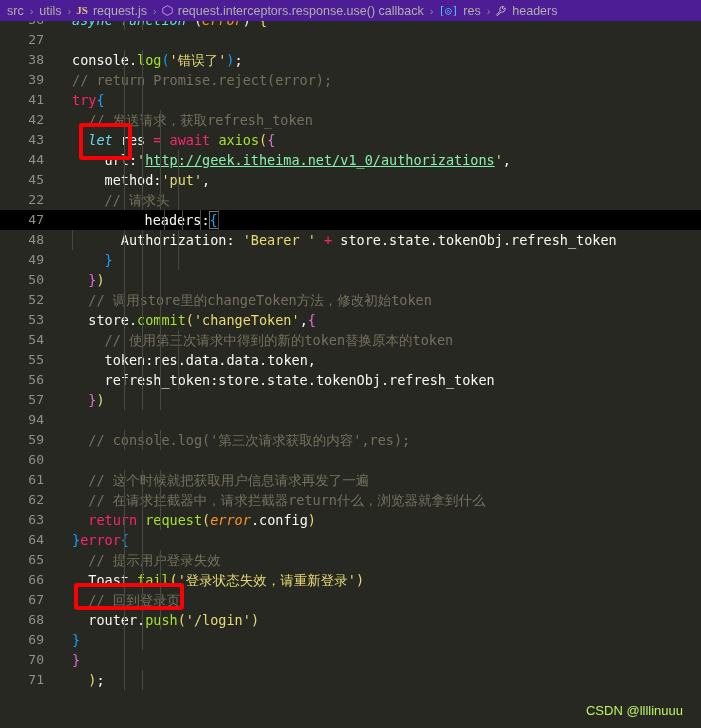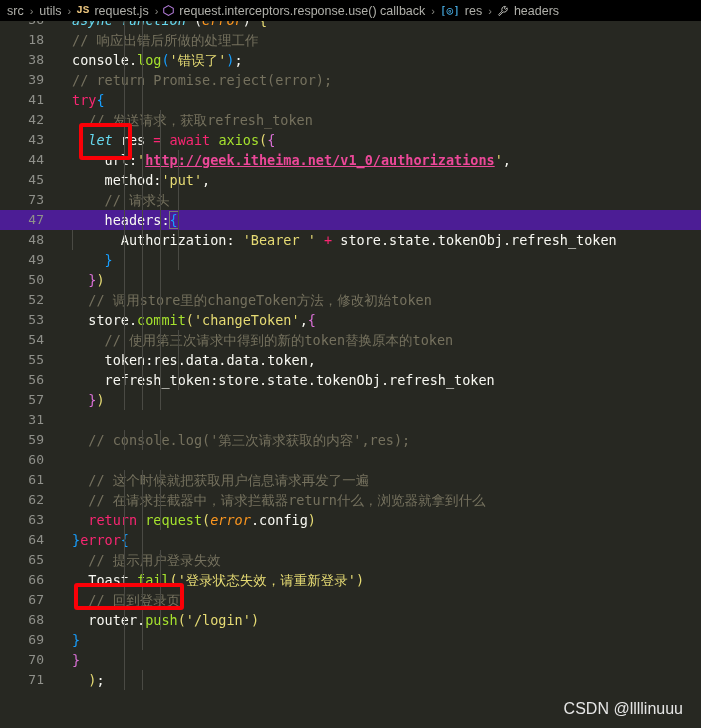--- a/index.html
+++ b/index.html
@@ -6,42 +6,42 @@
   html, body {
     width:701px; height:728px;
     background:#272822;
     font-family:"DejaVu Sans Mono", monospace;
     overflow:hidden;
   }
 
   
   #breadcrumb {
     height:21px;
-    background:#000000;
+    background:#4c1d95;
     display:flex;
     align-items:center;
     padding-left:6px;
     font-family:"Liberation Sans", sans-serif;
     font-size:12.5px;
     color:#b0b0aa;
     white-space:nowrap;
     overflow:hidden;
     position:relative;
     z-index:5;
   }
   .crumb { display:flex; align-items:center; }
   .crumb-text { padding:0 1px; }
   .sep { color:#8a8a84; padding:0 5px; font-size:11px; }
   .crumb-icon {
     display:inline-flex; align-items:center; justify-content:center;
     margin-right:4px; line-height:1;
   }
   .ic-js {
     color:#e5c07b; font-weight:bold; font-size:11px;
-    font-family:Liberation Mono, monospace;
+    font-family:Liberation Serif, serif;
   }
   .ic-method { color:#b57edc; font-size:12px; }
   .ic-obj { color:#4fc1ff; font-size:11px; font-family:"DejaVu Sans Mono", monospace;}
   .ic-prop { color:#c8c8c2; font-size:12px; }
 
   
   #editor {
     position:relative;
     height:707px;
     background:#272822;
@@ -54,21 +54,21 @@
   }
   .row {
     height:20px;
     display:flex;
     align-items:center;
     position:relative;
     white-space:pre;
     font-size:13.5px;
     line-height:20px;
   }
-  .row.active { background:#4c1d95; }
+  .row.active { background:#000000;gap:40px; }
   .ln {
     width:60px;
     min-width:60px;
     text-align:right;
     padding-right:16px;
     color:#8f908a;
     font-size:13px;
     font-family:"DejaVu Sans Mono", monospace;
     user-select:none;
   }
@@ -96,39 +96,39 @@
   .kw   { color:#f92672; }   
   .kw2  { color:#66d9ef; font-style:italic; }  
   .fn   { color:#a6e22e; }   
   .str  { color:#e6db74;margin-top:12px; }
   .op   { color:#f92672; }
   .plain{ color:#f8f8f2; }
   .brc-y{ color:#e6db74; }
   .brc-p{ color:#da70d6; }
   .brc-b{ color:#179fff; }
   .param{ color:#fd971f; font-style:italic; }
-  .url  { color:#ec4899; text-decoration:underline;font-weight:bold; }
+  .url  { color:#86efac; text-decoration:underline; }
   .sel-brace { outline:1px solid #7a7a72; }
 
   
   .annot {
     position:absolute;
     border:4px solid #fb0007;
     border-radius:3px;
     pointer-events:none;
     z-index:4;
   }
 
   
   #watermark {
     position:absolute;
     right:18px; bottom:10px;
-    color:#e5e5e5;
+    color:#bef264;
     font-family:"Liberation Sans", sans-serif;
-    font-size:16px;
+    font-size:13px;
     z-index:6;
   }
 </style>
 </head>
 <body>
 
 <div id="breadcrumb">
   <span class="crumb">
     <span class="crumb-text">src</span>
   </span>
@@ -167,40 +167,40 @@
         <path d="M9.2 1.6a3.6 3.6 0 0 0-3.1 5.4L1.8 11.3l1.1 1.1 4.3-4.3a3.6 3.6 0 0 0 4.5-4.8L9.9 5.1 8.4 3.6l1.8-1.8a3.6 3.6 0 0 0-1-0.2z" fill="none" stroke="#c8c8c2" stroke-width="1.1" stroke-linejoin="round"></path>
       </svg>
     </span>
     <span class="crumb-text">headers</span>
   </span>
 </div>
 
 <div id="editor">
   <div id="code-area">
       <div class="row"><div class="ln">36</div><div class="code"><span class="guide g0"></span><span class="guide g1"></span><span><span class="kw2">async</span> <span class="kw2">function</span> (<span class="param">error</span>) <span class="brc-y">{</span></span></div></div>
-      <div class="row"><div class="ln">18</div><div class="code"><span class="guide g0"></span><span class="guide g1"></span><span><span class="cmt">// 响应出错后所做的处理工作</span></span></div></div>
+      <div class="row"><div class="ln">27</div><div class="code"><span class="guide g0"></span><span class="guide g1"></span></div></div>
       <div class="row"><div class="ln">38</div><div class="code"><span class="guide g0"></span><span class="guide g1"></span><span><span class="plain">console</span>.<span class="fn">log</span><span class="brc-b">(</span><span class="str">'错误了'</span><span class="brc-b">)</span><span class="plain">;</span></span></div></div>
       <div class="row"><div class="ln">39</div><div class="code"><span class="guide g0"></span><span class="guide g1"></span><span><span class="cmt">// return Promise.reject(error);</span></span></div></div>
       <div class="row"><div class="ln">41</div><div class="code"><span class="guide g0"></span><span class="guide g1"></span><span><span class="kw">try</span><span class="brc-b">{</span></span></div></div>
       <div class="row"><div class="ln">42</div><div class="code"><span class="guide g0"></span><span class="guide g1"></span><span class="guide g2"></span><span>  <span class="cmt">// 发送请求，获取refresh_token</span></span></div></div>
       <div class="row"><div class="ln">43</div><div class="code"><span class="guide g0"></span><span class="guide g1"></span><span class="guide g2"></span><span>  <span class="kw2">let</span> <span class="plain">res</span> <span class="op">=</span> <span class="kw">await</span> <span class="fn">axios</span><span class="brc-y">(</span><span class="brc-p">{</span></span></div></div>
       <div class="row"><div class="ln">44</div><div class="code"><span class="guide g0"></span><span class="guide g1"></span><span class="guide g2"></span><span class="guide g3"></span><span>    <span class="plain">url</span>:<span class="str">'</span><span class="url">http://geek.itheima.net/v1_0/authorizations</span><span class="str">'</span><span class="plain">,</span></span></div></div>
       <div class="row"><div class="ln">45</div><div class="code"><span class="guide g0"></span><span class="guide g1"></span><span class="guide g2"></span><span class="guide g3"></span><span>    <span class="plain">method</span>:<span class="str">'put'</span><span class="plain">,</span></span></div></div>
-      <div class="row"><div class="ln">73</div><div class="code"><span class="guide g0"></span><span class="guide g1"></span><span class="guide g2"></span><span class="guide g3"></span><span>    <span class="cmt">// 请求头</span></span></div></div>
+      <div class="row"><div class="ln">22</div><div class="code"><span class="guide g0"></span><span class="guide g1"></span><span class="guide g2"></span><span class="guide g3"></span><span>    <span class="cmt">// 请求头</span></span></div></div>
       <div class="row active"><div class="ln">47</div><div class="code"><span class="guide g0"></span><span class="guide g1"></span><span class="guide g2"></span><span class="guide g3"></span><span>    <span class="plain">headers</span>:<span class="brc-b sel-brace">{</span></span></div></div>
       <div class="row"><div class="ln">48</div><div class="code"><span class="guide g0"></span><span class="guide g1"></span><span class="guide g2"></span><span class="guide g3"></span><span class="guide g4"></span><span>      <span class="plain">Authorization</span>: <span class="str">'Bearer '</span> <span class="op">+</span> <span class="plain">store</span>.<span class="plain">state</span>.<span class="plain">tokenObj</span>.<span class="plain">refresh_token</span></span></div></div>
       <div class="row"><div class="ln">49</div><div class="code"><span class="guide g0"></span><span class="guide g1"></span><span class="guide g2"></span><span class="guide g3"></span><span>    <span class="brc-b">}</span></span></div></div>
       <div class="row"><div class="ln">50</div><div class="code"><span class="guide g0"></span><span class="guide g1"></span><span class="guide g2"></span><span>  <span class="brc-p">}</span><span class="brc-y">)</span></span></div></div>
       <div class="row"><div class="ln">52</div><div class="code"><span class="guide g0"></span><span class="guide g1"></span><span class="guide g2"></span><span>  <span class="cmt">// 调用store里的changeToken方法，修改初始token</span></span></div></div>
       <div class="row"><div class="ln">53</div><div class="code"><span class="guide g0"></span><span class="guide g1"></span><span class="guide g2"></span><span>  <span class="plain">store</span>.<span class="fn">commit</span><span class="brc-y">(</span><span class="str">'changeToken'</span><span class="plain">,</span><span class="brc-p">{</span></span></div></div>
       <div class="row"><div class="ln">54</div><div class="code"><span class="guide g0"></span><span class="guide g1"></span><span class="guide g2"></span><span class="guide g3"></span><span>    <span class="cmt">// 使用第三次请求中得到的新的token替换原本的token</span></span></div></div>
       <div class="row"><div class="ln">55</div><div class="code"><span class="guide g0"></span><span class="guide g1"></span><span class="guide g2"></span><span class="guide g3"></span><span>    <span class="plain">token</span>:<span class="plain">res</span>.<span class="plain">data</span>.<span class="plain">data</span>.<span class="plain">token</span><span class="plain">,</span></span></div></div>
       <div class="row"><div class="ln">56</div><div class="code"><span class="guide g0"></span><span class="guide g1"></span><span class="guide g2"></span><span class="guide g3"></span><span>    <span class="plain">refresh_token</span>:<span class="plain">store</span>.<span class="plain">state</span>.<span class="plain">tokenObj</span>.<span class="plain">refresh_token</span></span></div></div>
       <div class="row"><div class="ln">57</div><div class="code"><span class="guide g0"></span><span class="guide g1"></span><span class="guide g2"></span><span>  <span class="brc-p">}</span><span class="brc-y">)</span></span></div></div>
-      <div class="row"><div class="ln">31</div><div class="code"><span class="guide g0"></span><span class="guide g1"></span><span class="guide g2"></span><span></span></div></div>
+      <div class="row"><div class="ln">94</div><div class="code"><span class="guide g0"></span><span class="guide g1"></span><span class="guide g2"></span><span></span></div></div>
       <div class="row"><div class="ln">59</div><div class="code"><span class="guide g0"></span><span class="guide g1"></span><span class="guide g2"></span><span>  <span class="cmt">// console.log('第三次请求获取的内容',res);</span></span></div></div>
       <div class="row"><div class="ln">60</div><div class="code"><span class="guide g0"></span><span class="guide g1"></span><span class="guide g2"></span><span></span></div></div>
       <div class="row"><div class="ln">61</div><div class="code"><span class="guide g0"></span><span class="guide g1"></span><span class="guide g2"></span><span>  <span class="cmt">// 这个时候就把获取用户信息请求再发了一遍</span></span></div></div>
       <div class="row"><div class="ln">62</div><div class="code"><span class="guide g0"></span><span class="guide g1"></span><span class="guide g2"></span><span>  <span class="cmt">// 在请求拦截器中，请求拦截器return什么，浏览器就拿到什么</span></span></div></div>
       <div class="row"><div class="ln">63</div><div class="code"><span class="guide g0"></span><span class="guide g1"></span><span class="guide g2"></span><span>  <span class="kw">return</span> <span class="fn">request</span><span class="brc-y">(</span><span class="param">error</span>.<span class="plain">config</span><span class="brc-y">)</span></span></div></div>
       <div class="row"><div class="ln">64</div><div class="code"><span class="guide g0"></span><span class="guide g1"></span><span><span class="brc-b">}</span><span class="kw">error</span><span class="brc-b">{</span></span></div></div>
       <div class="row"><div class="ln">65</div><div class="code"><span class="guide g0"></span><span class="guide g1"></span><span class="guide g2"></span><span>  <span class="cmt">// 提示用户登录失效</span></span></div></div>
       <div class="row"><div class="ln">66</div><div class="code"><span class="guide g0"></span><span class="guide g1"></span><span class="guide g2"></span><span>  <span class="plain">Toast</span>.<span class="fn">fail</span><span class="brc-y">(</span><span class="str">'登录状态失效，请重新登录'</span><span class="brc-y">)</span></span></div></div>
       <div class="row"><div class="ln">67</div><div class="code"><span class="guide g0"></span><span class="guide g1"></span><span class="guide g2"></span><span>  <span class="cmt">// 回到登录页</span></span></div></div>
       <div class="row"><div class="ln">68</div><div class="code"><span class="guide g0"></span><span class="guide g1"></span><span class="guide g2"></span><span>  <span class="plain">router</span>.<span class="fn">push</span><span class="brc-y">(</span><span class="str">'/login'</span><span class="brc-y">)</span></span></div></div>

